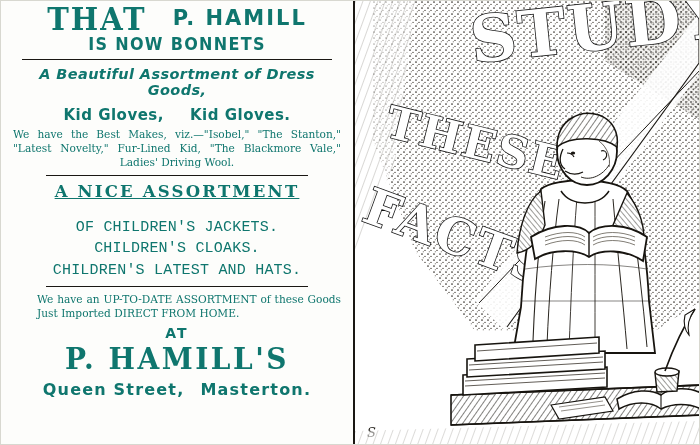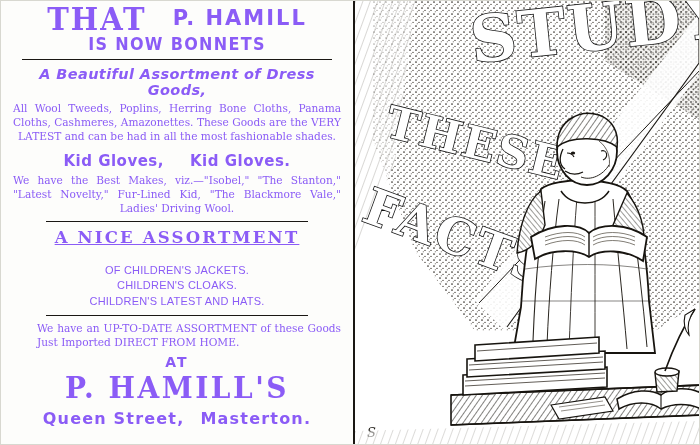--- a/index.html
+++ b/index.html
@@ -22,21 +22,21 @@
 
   
   #ad-text {
     position: absolute;
     left: 0;
     top: 0;
     width: 352px;
     height: 445px;
     padding: 2px 8px 0 8px;
     box-sizing: border-box;
-    color: #8b5cf6;
+    color: #0f766e;
     text-align: center;
   }
 
   .hl-that {
     font-family: "DejaVu Serif", serif;
     font-weight: bold;
     font-size: 29px;
     letter-spacing: 2px;
     display: inline-block;
     transform: scaleY(1.12);
@@ -112,22 +112,22 @@
   .nice-assort {
     font-family: "DejaVu Serif", serif;
     font-weight: bold;
     font-size: 16.5px;
     letter-spacing: 2.2px;
     display: block;
     margin: 4px 0 6px 0;
     text-decoration: underline;
   }
   .list-center {
-    font-family: Liberation Sans, sans-serif;
-    font-size: 11px;
+    font-family: Liberation Mono, monospace;
+    font-size: 15px;
     line-height: 1.42;
     letter-spacing: 0.2px;
     margin: 16px 0 4px 0;
   }
   .blouse {
     font-family: "DejaVu Sans", sans-serif;
     font-weight: bold;
     font-style: italic;
     font-size: 14.5px;
     letter-spacing: 0.3px;
@@ -207,21 +207,20 @@
     <div class="line-top">
       <span class="hl-that">THAT</span>
       <span class="hl-name">P. HAMILL</span>
     </div>
 
     <span class="hl-showing">IS NOW BONNETS</span>
 
     <hr class="rule">
 
     <span class="subhead-script">A Beautiful Assortment of Dress Goods,</span>
-    <p class="body-text">All Wool Tweeds, Poplins, Herring Bone Cloths, Panama Cloths, Cashmeres, Amazonettes. These Goods are the VERY LATEST and can be had in all the most fashionable shades.</p>
 
     <span class="kid-gloves">
       <span>Kid Gloves,</span><span class="gap"></span><span>Kid Gloves.</span>
     </span>
     <p class="body-text">We have the Best Makes, viz.—"Isobel," "The Stanton," "Latest Novelty," Fur-Lined Kid, "The Blackmore Vale," Ladies' Driving Wool.</p>
 
     <hr class="rule short">
 
     <span class="nice-assort">A NICE ASSORTMENT</span>
     <div class="list-center">

